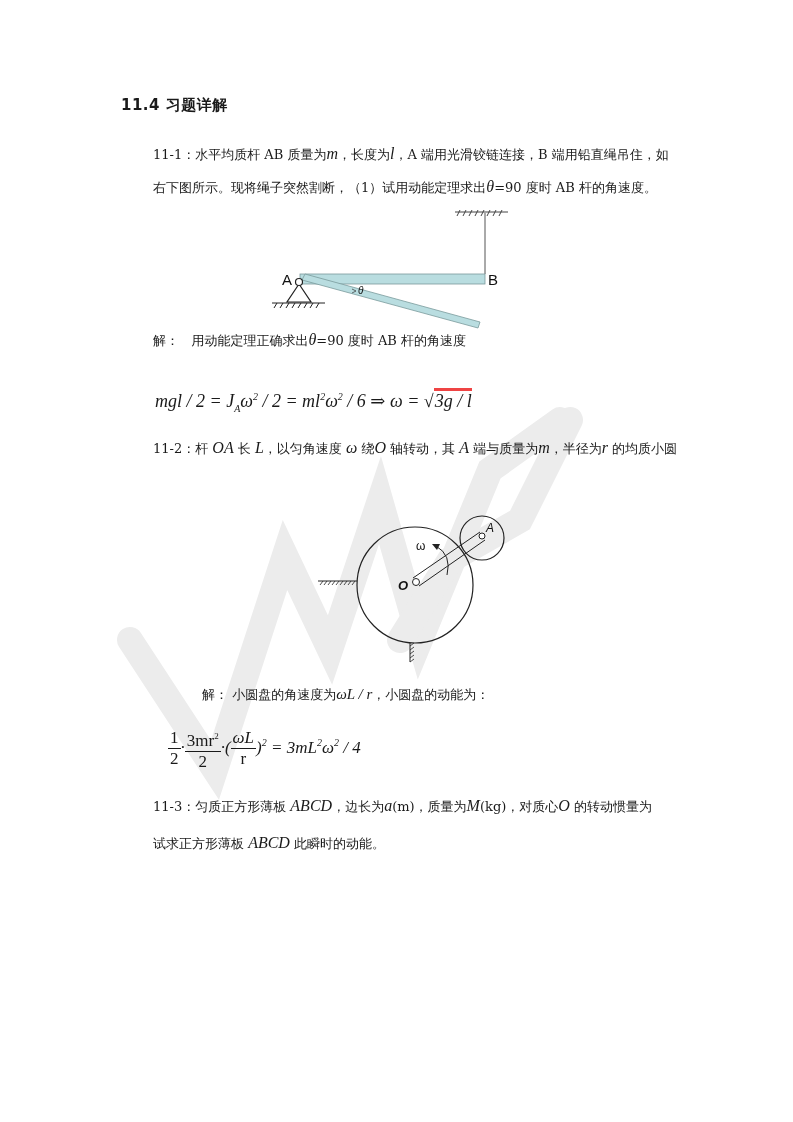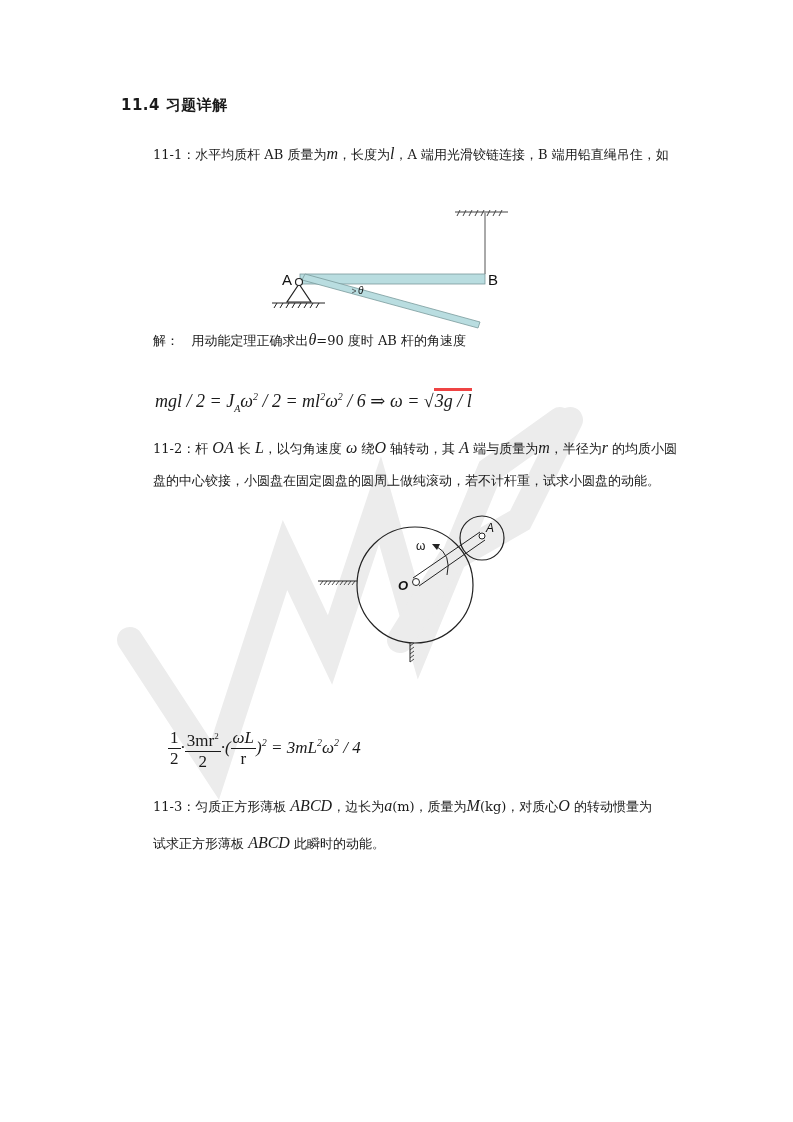--- a/index.html
+++ b/index.html
@@ -29,20 +29,23 @@
   </g>
 </svg>
 
 <div class="content">
 
   <div class="heading">11.4 习题详解</div>
 
   <div class="para" style="top:138px;">
     <div>
       <span>11-1：水平均质杆 AB 质量为</span><span class="math">m</span><span>，长度为</span><span class="math">l</span><span>，A 端用光滑铰链连接，B 端用铅直绳吊住，如</span>
+    </div>
+    <div>
+      <span>右下图所示。现将绳子突然割断，（1）试用动能定理求出</span><span class="math">θ</span><span>=90 度时 AB 杆的角速度。</span>
     </div>
   </div>
 
   <svg style="position:absolute; left:260px; top:200px;" width="260" height="140" viewBox="0 0 260 140">
 
     <line x1="195" y1="12" x2="248" y2="12" stroke="#444" stroke-width="1"></line>
     <g stroke="#444" stroke-width="1">
       <line x1="197" y1="16" x2="200" y2="10"></line>
         <line x1="203" y1="16" x2="206" y2="10"></line>
       <line x1="209" y1="16" x2="212" y2="10"></line>
@@ -82,21 +85,20 @@
     <span>解：</span>&nbsp;&nbsp;&nbsp;<span>用动能定理正确求出</span><span class="math">θ</span><span>=90 度时 AB 杆的角速度</span>
   </div>
   <div class="eq" style="left:155px; top:390px;">
     mgl / 2 = J<sub style="font-size:10px;">A</sub>ω<sup style="font-size:10px;">2</sup> / 2 = ml<sup style="font-size:10px;">2</sup>ω<sup style="font-size:10px;">2</sup> / 6 ⇒ ω = √<span class="sqrt">3g / l</span>
   </div>
 
   <div class="para" style="top:432px;">
     <div>
       <span>11-2：杆 </span><span class="math">OA</span><span> 长 </span><span class="math">L</span><span>，以匀角速度 </span><span class="math">ω</span><span> 绕</span><span class="math">O</span><span> 轴转动，其 </span><span class="math">A</span><span> 端与质量为</span><span class="math">m</span><span>，半径为</span><span class="math">r</span><span> 的均质小圆</span>
     </div>
-    <div>盘的中心铰接，小圆盘在固定圆盘的圆周上做纯滚动，若不计杆重，试求小圆盘的动能。</div>
   </div>
 
   <svg style="position:absolute; left:300px; top:500px;" width="220" height="170" viewBox="0 0 220 170">
 
     <circle cx="115" cy="85" r="58" fill="none" stroke="#222" stroke-width="1.2"></circle>
 
     <circle cx="182" cy="38" r="22" fill="none" stroke="#222" stroke-width="1.2"></circle>
 
     <line x1="18" y1="81" x2="57" y2="81" stroke="#222" stroke-width="1"></line>
     <g stroke="#222" stroke-width="0.8">
@@ -125,20 +127,23 @@
     <circle cx="116" cy="82" r="3.5" fill="#fff" stroke="#222" stroke-width="1"></circle>
     <circle cx="182" cy="36" r="3" fill="#fff" stroke="#222" stroke-width="1"></circle>
 
     <path d="M136,46 Q152,55 147,75" fill="none" stroke="#222" stroke-width="1"></path>
     <polygon points="132,44 140,44 137,50" fill="#222"></polygon>
     <text x="116" y="50" font-size="12" fill="#111">ω</text>
     <text x="98" y="90" font-size="13" font-style="italic" font-weight="bold" fill="#111">O</text>
     <text x="186" y="32" font-size="12" font-style="italic" fill="#111">A</text>
   </svg>
 
+  <div class="para" style="left:170px; top:678px;">
+    <span>解：</span>&nbsp;<span>小圆盘的角速度为</span><span class="mathup" style="font-style:italic;">ωL / r</span><span>，小圆盘的动能为：</span>
+  </div>
   <div class="eq" style="left:168px; top:726px; font-size:17px;">
     <span class="frac"><span class="num">1</span><span class="den">2</span></span>·<span class="frac"><span class="num">3mr<sup style="font-size:9px;">2</sup></span><span class="den">2</span></span>·(<span class="frac"><span class="num" style="font-style:italic;">ωL</span><span class="den">r</span></span>)<sup style="font-size:10px;">2</sup> = 3mL<sup style="font-size:10px;">2</sup>ω<sup style="font-size:10px;">2</sup> / 4
   </div>
 
   <div class="para" style="top:788px; line-height:36px;">
     <div>
       <span>11-3：匀质正方形薄板 </span><span class="math">ABCD</span><span>，边长为</span><span class="math">a</span><span>(m)，质量为</span><span class="math">M</span><span>(kg)，对质心</span><span class="math">O</span><span> 的转动惯量为</span>
     </div>
     <div>
       <span>试求正方形薄板 </span><span class="math">ABCD</span><span> 此瞬时的动能。</span>

